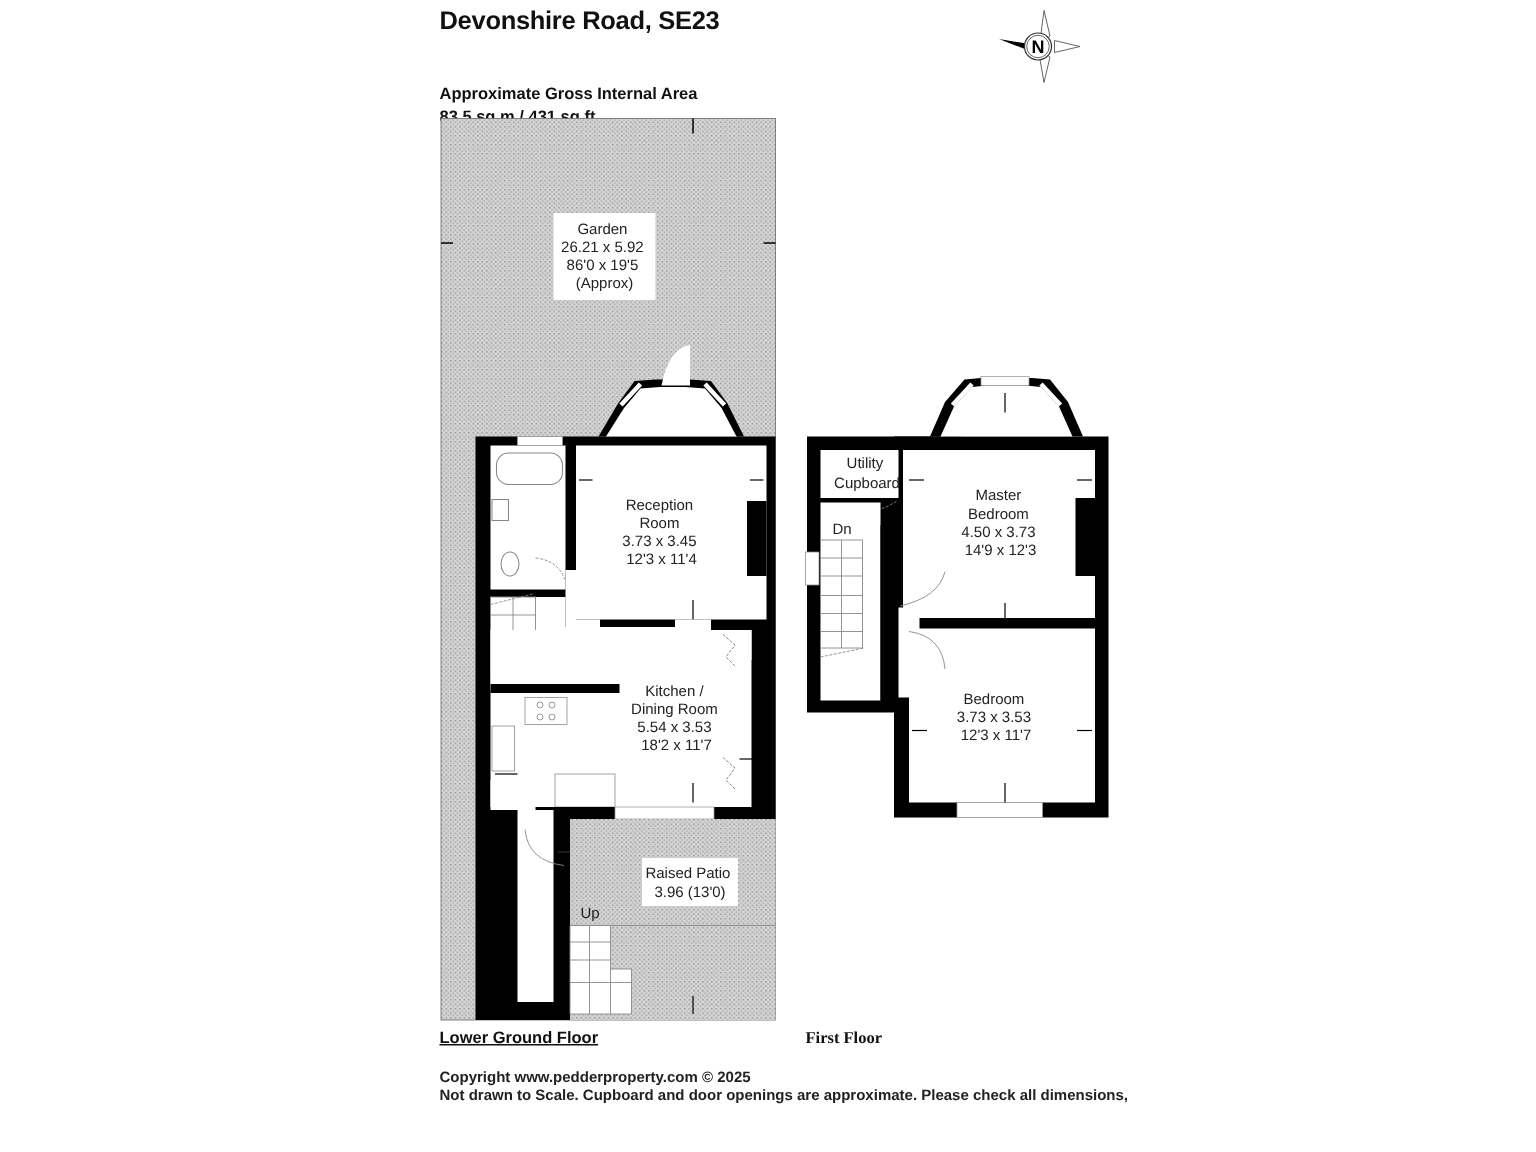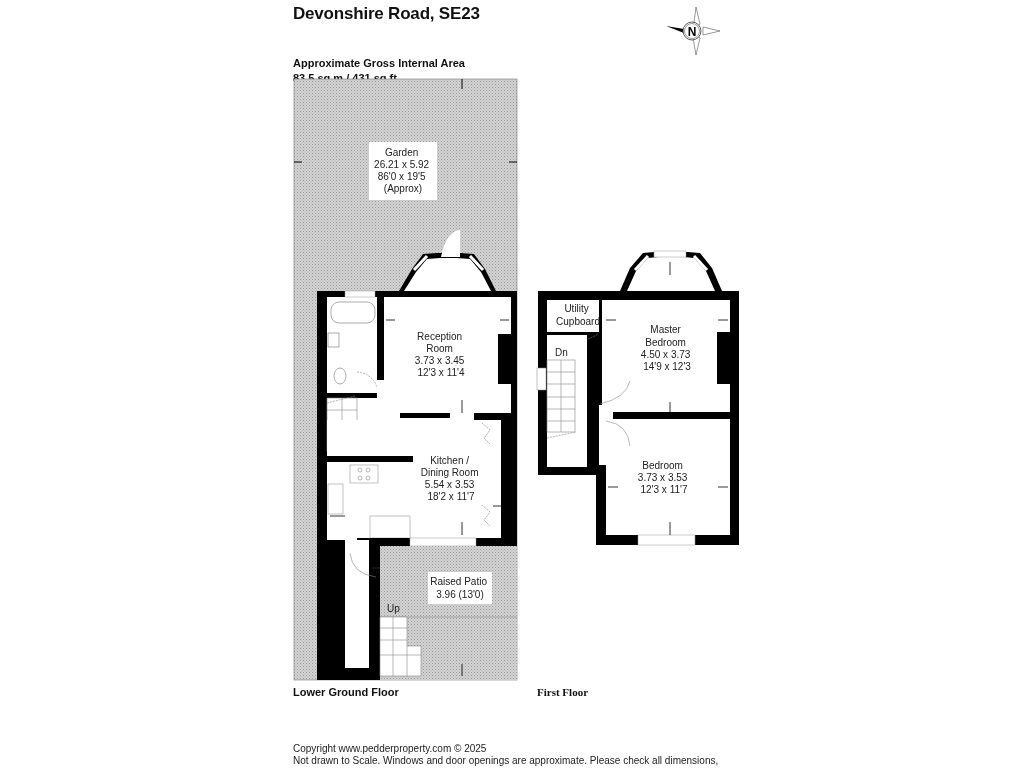--- a/index.html
+++ b/index.html
@@ -1,21 +1,21 @@
 <!DOCTYPE html>
 <html><head>
 <meta charset="utf-8">
 <style>
   html, body { margin: 0; padding: 0; background: #ffffff; }
   body { width: 1024px; height: 768px; position: relative; overflow: hidden; font-family: "Liberation Sans", sans-serif; color: #111; }
   .title { position: absolute; left: 293px; top: 4px; font-size: 17px; font-weight: bold; letter-spacing: -0.2px; }
   .subtitle { position: absolute; left: 293px; top: 34px; font-size: 11px; font-weight: bold; line-height: 15px; margin-top: 22px; }
   .plan { position: absolute; left: 0; top: 0; }
   .floor-label { position: absolute; top: 686px; font-size: 11px; font-weight: bold; }
-  .footer { position: absolute; left: 293px; top: 743px; font-size: 10px; line-height: 12.4px; color: #222; }
+  .footer { position: absolute; left: 293px; top: 713px; font-size: 10px; line-height: 12.4px; color: #222; font-weight: bold; }
   .footer div { white-space: nowrap; }
   .room-text { font-family: "Liberation Sans", sans-serif; font-size: 10px; fill: #222; }
 </style>
 </head>
 <body>
 
 <div class="title">Devonshire Road, SE23</div>
 <div class="subtitle">
   <div>Approximate Gross Internal Area</div>
   <div>83.5 sq m / 431 sq ft</div>
@@ -209,19 +209,19 @@
     <line x1="718" y1="487" x2="728" y2="487" stroke="#000" stroke-width="0.8"></line>
     <line x1="670" y1="522" x2="670" y2="535" stroke="#000" stroke-width="0.8"></line>
     <text class="room-text" text-anchor="middle">
       <tspan x="664" y="469">Bedroom</tspan>
       <tspan x="664" y="481">3.73 x 3.53</tspan>
       <tspan x="664" y="493">12'3 x 11'7</tspan>
     </text>
   </g>
 </svg>
 
-<div class="floor-label" style="left:293px;">Lower Ground Floor</div>
+<div class="floor-label" style="left:293px;text-decoration:underline;">Lower Ground Floor</div>
 <div class="floor-label" style="left:537px;font-family:Liberation Serif, serif;">First Floor</div>
 
 <div class="footer">
   <div>Copyright www.pedderproperty.com © 2025</div>
-  <div>Not drawn to Scale. Windows and door openings are approximate. Please check all dimensions,</div>
+  <div>Not drawn to Scale. Cupboard and door openings are approximate. Please check all dimensions,</div>
 </div>
 
 </body></html>

